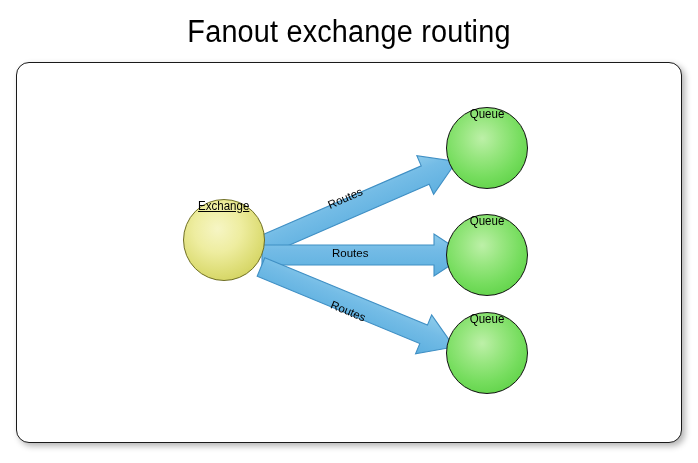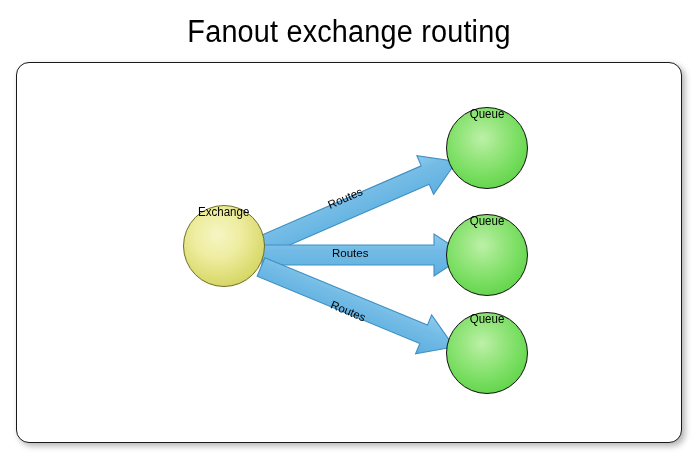--- a/index.html
+++ b/index.html
@@ -84,28 +84,29 @@
     font-size: 12px;
     color: #000000;
     line-height: 1;
     transform: scaleX(0.96);
     white-space: nowrap;
     user-select: none;
   }
 
   #node-exchange {
     left: 183px;
-    top: 205px;
+    top: 199px;
     border: 1.6px solid #6f6f23;
     background: radial-gradient(circle at 42% 36%,
                   #f6f5c4 0%,
                   #eeeda0 34%,
                   #dede78 62%,
                   #cfcf57 88%,
                   #c6c64e 100%);
+    text-decoration: underline;
   }
 
   .node-queue {
     border: 1.8px solid #111111;
     background: radial-gradient(circle at 44% 38%,
                   #bdf0a8 0%,
                   #97e67f 30%,
                   #76dd5e 58%,
                   #5fd248 82%,
                   #56cc40 100%);

